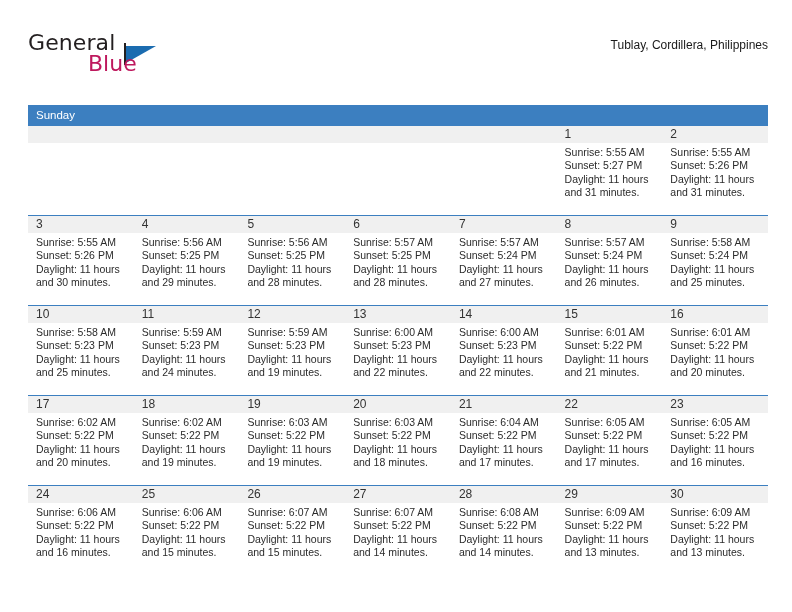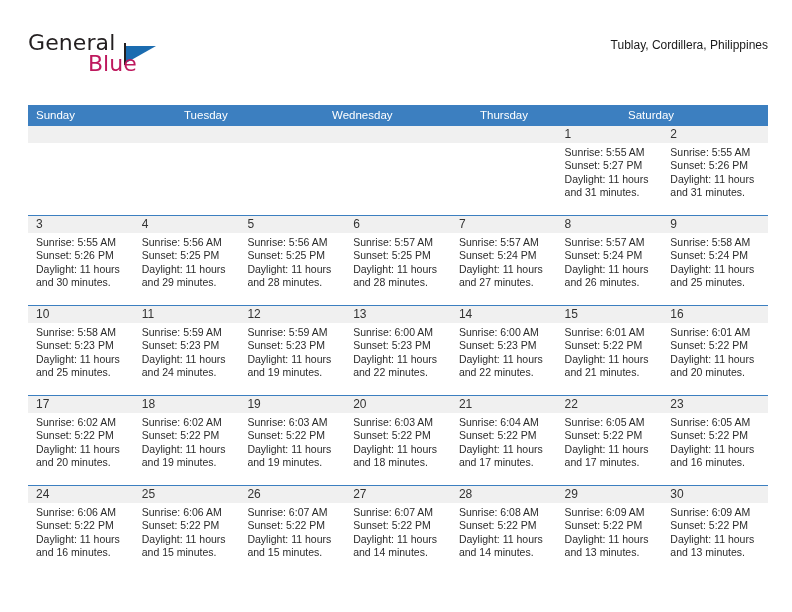--- a/index.html
+++ b/index.html
@@ -99,20 +99,21 @@
     position: absolute;
     left: 28px;
     top: 105px;
     width: 740px;
   }
   .dow-row {
     display: flex;
     width: 100%;
     background: #3c7fc0;
     height: 21px;
+    flex-direction: column;
   }
   .dow {
     flex: 1 1 0;
     color: #ffffff;
     font-size: 11.5px;
     line-height: 21px;
     padding-left: 8px;
     box-sizing: border-box;
     white-space: nowrap;
   }

